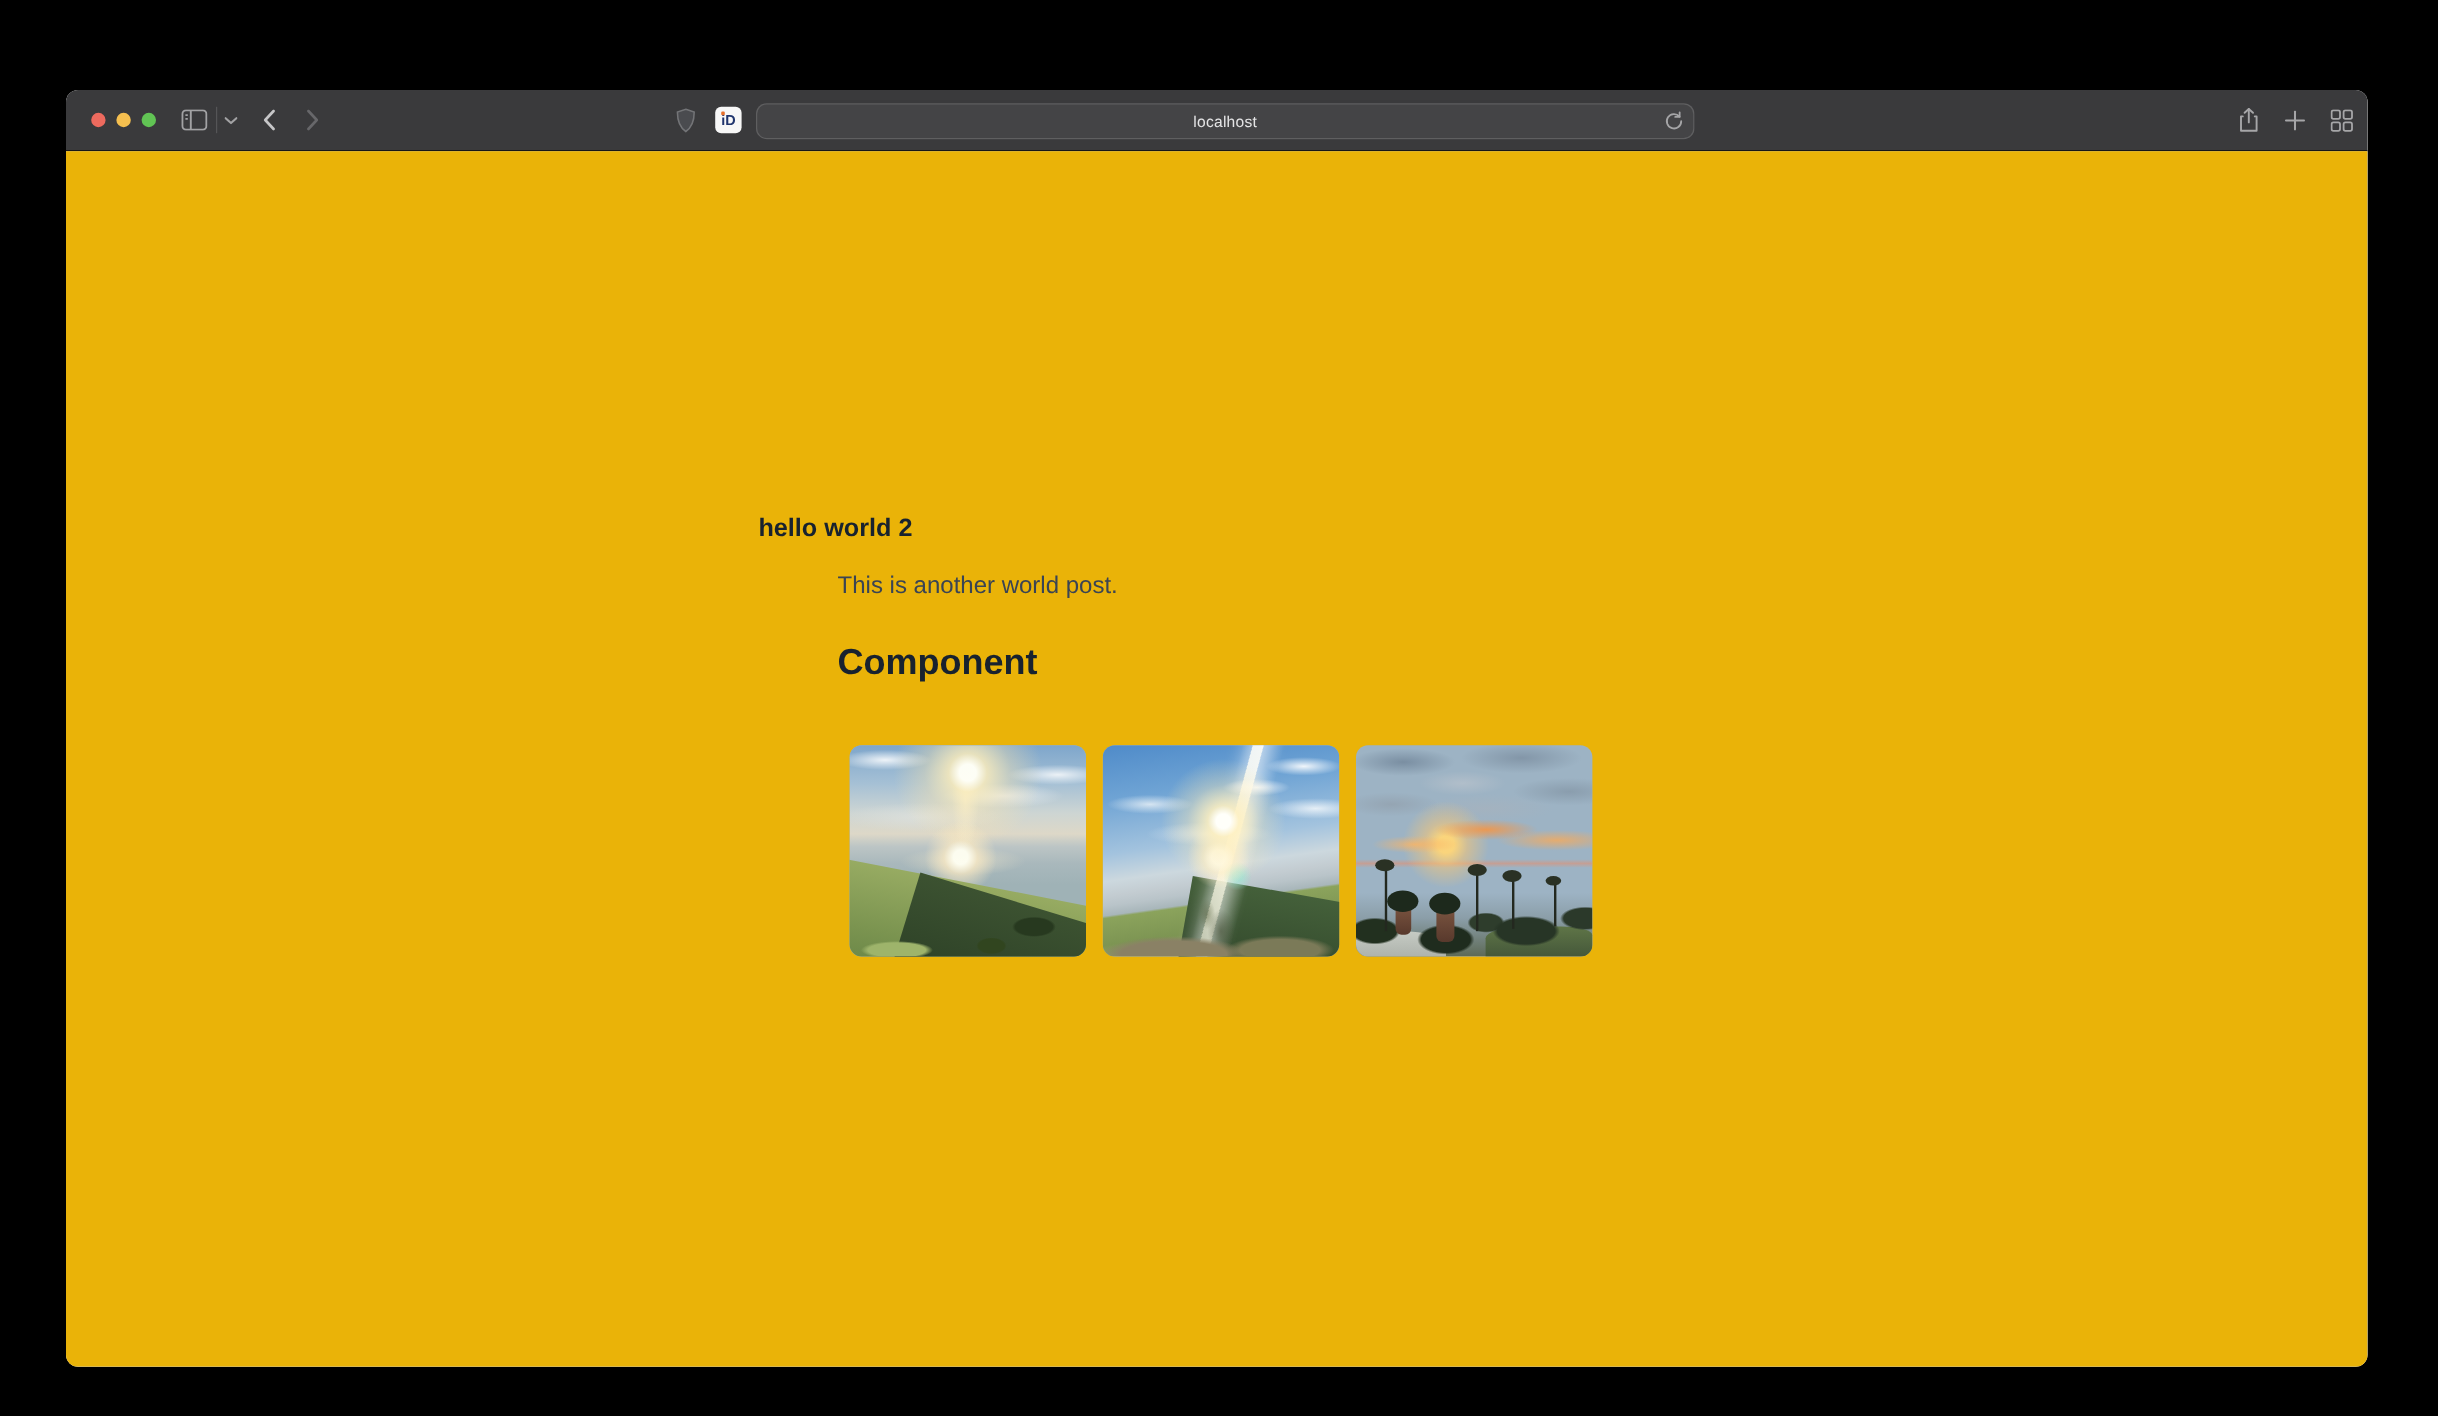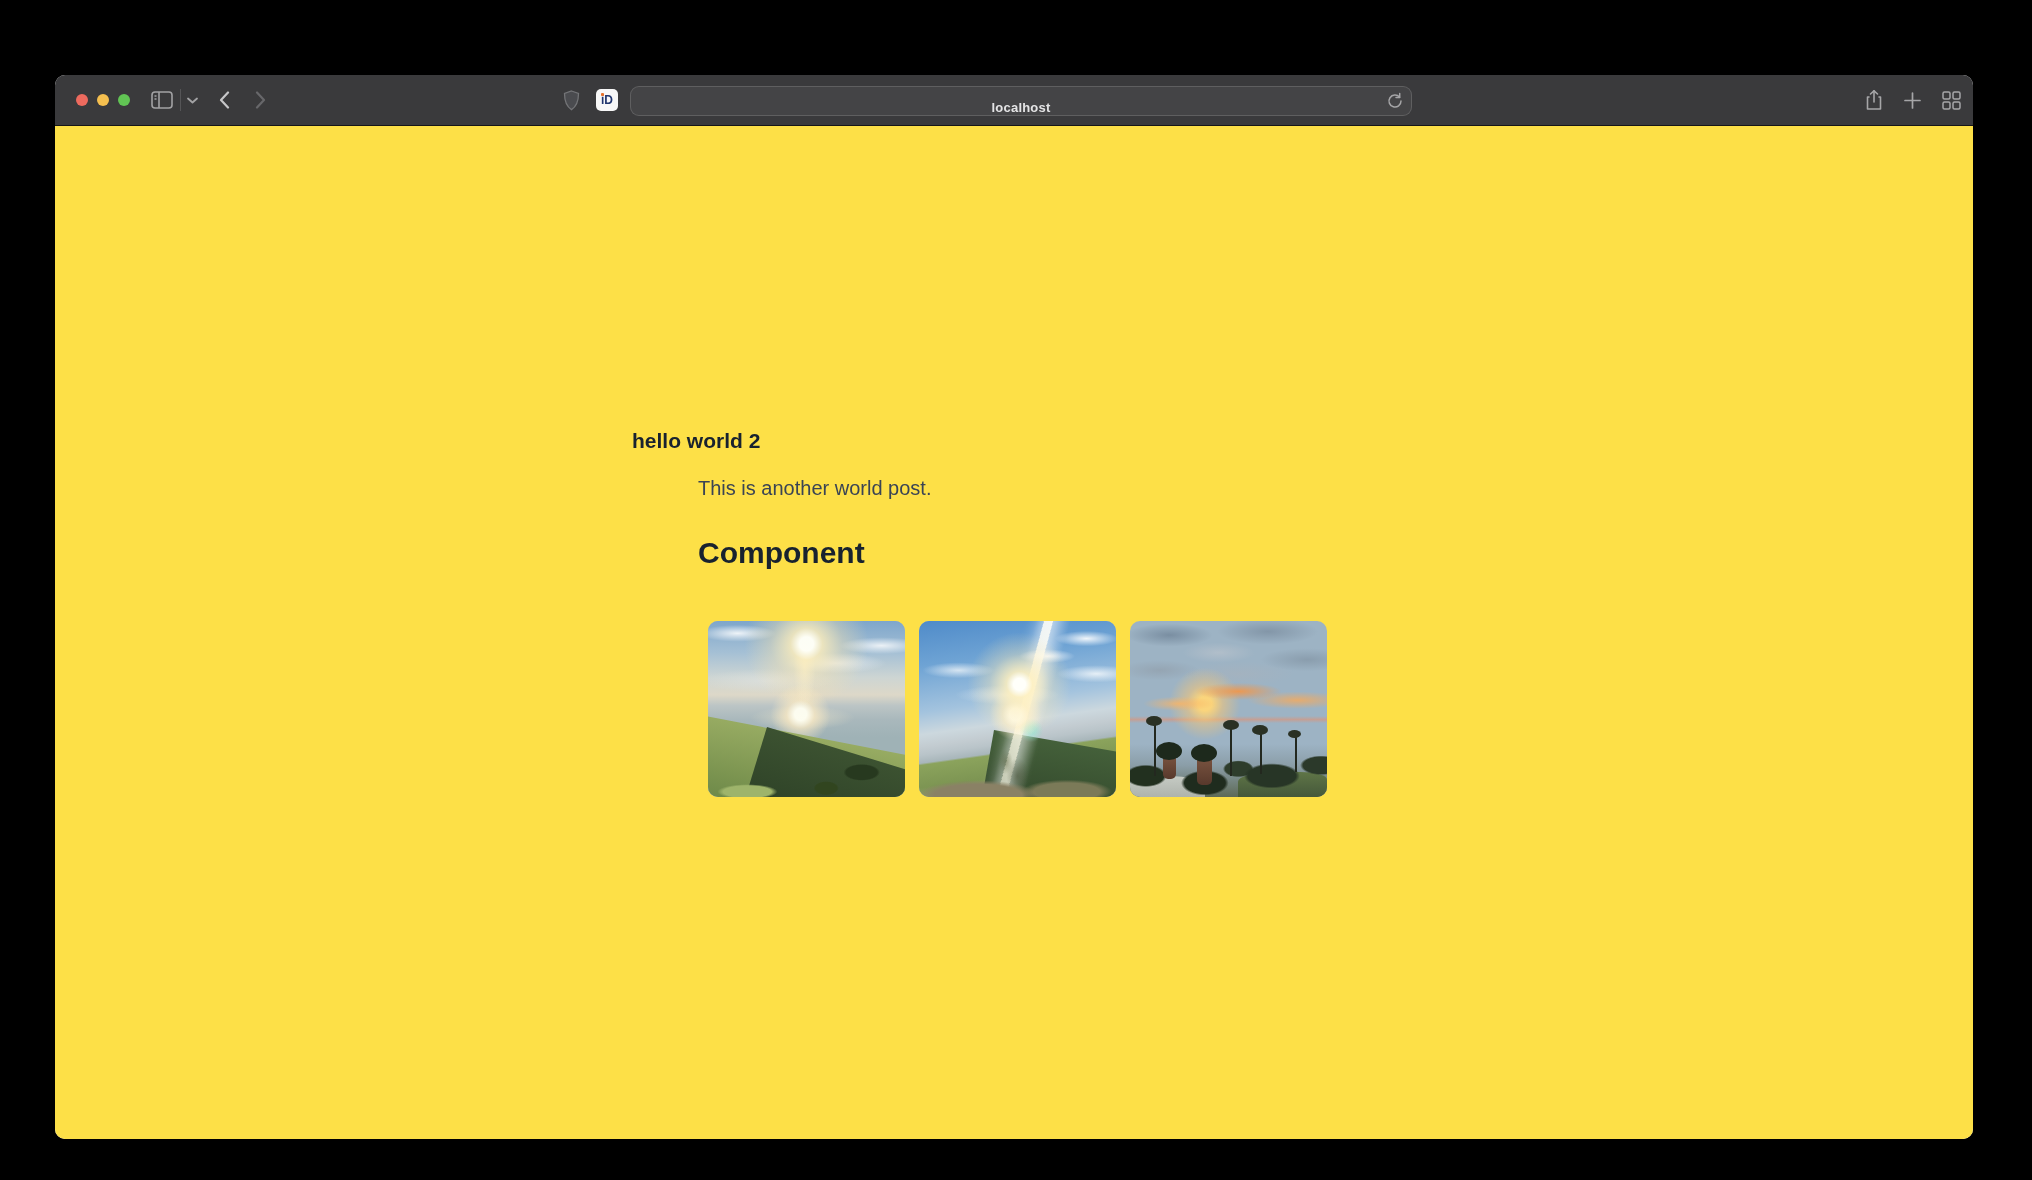--- a/index.html
+++ b/index.html
@@ -26,32 +26,32 @@
   .tl.green{background:#61c454;}
   .tbtn{
     position:absolute;background:transparent;border:none;padding:0;margin:0;
     display:flex;align-items:center;justify-content:center;cursor:default;
   }
   .tsep{position:absolute;left:125px;top:14px;width:1px;height:22px;background:rgba(255,255,255,.14);}
   .urlfield{
     position:absolute;left:575px;top:11px;width:780px;height:28px;
     border-radius:9px;background:rgba(255,255,255,.055);
     border:1px solid rgba(255,255,255,.14);
-    display:flex;align-items:flex-end;justify-content:center;font-weight:bold;
+    display:flex;align-items:center;justify-content:center;
   }
   .urltext{font-size:13px;color:#e4e4e5;letter-spacing:.2px;}
   .reloadbtn{position:absolute;right:6px;top:4px;width:20px;height:20px;background:transparent;border:none;padding:0;}
   .extbtn{
     position:absolute;left:541px;top:14px;width:22px;height:22px;border:none;padding:0;
     background:#f7f7f7;border-radius:5px;font-weight:bold;font-size:12px;color:#20356e;
     line-height:22px;text-align:center;
   }
   .extdot{position:absolute;left:5px;top:4px;width:3px;height:3px;border-radius:1px;background:#e8702a;}
   
-  .page{position:absolute;top:51px;left:0;right:0;bottom:0;background:#fde047;}
+  .page{position:absolute;top:51px;left:0;right:0;bottom:0;background:#eab308;}
   .post-title{position:absolute;left:577px;top:303px;margin:0;font-size:21px;font-weight:700;color:#18222f;}
   .post-para{position:absolute;left:643px;top:351px;margin:0;font-size:20px;font-weight:400;color:#3a4454;}
   .post-h2{position:absolute;left:643px;top:410px;margin:0;font-size:30px;font-weight:700;color:#18222f;}
   .gallery{position:absolute;left:653px;top:495px;display:flex;gap:14px;}
   .photo{
     position:relative;width:197px;height:176px;margin:0;
     border-radius:10px;overflow:hidden;background:#9db3c4;
   }
   .layer{position:absolute;inset:0;}
   

